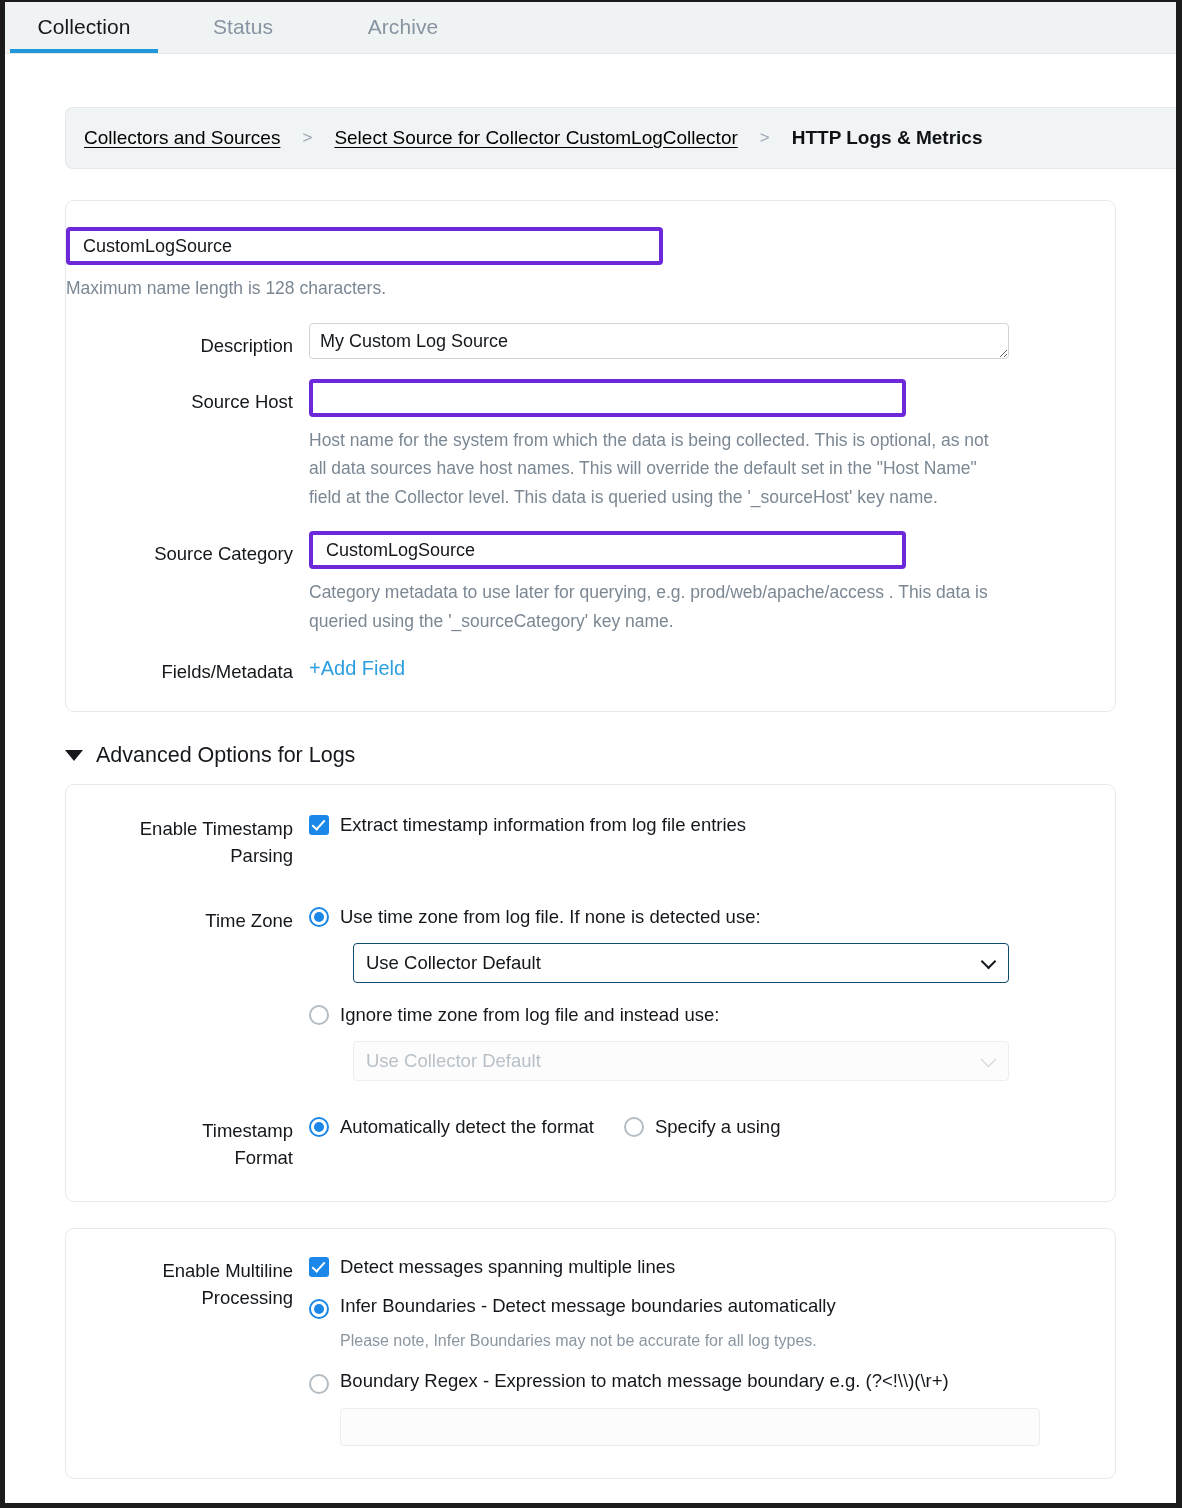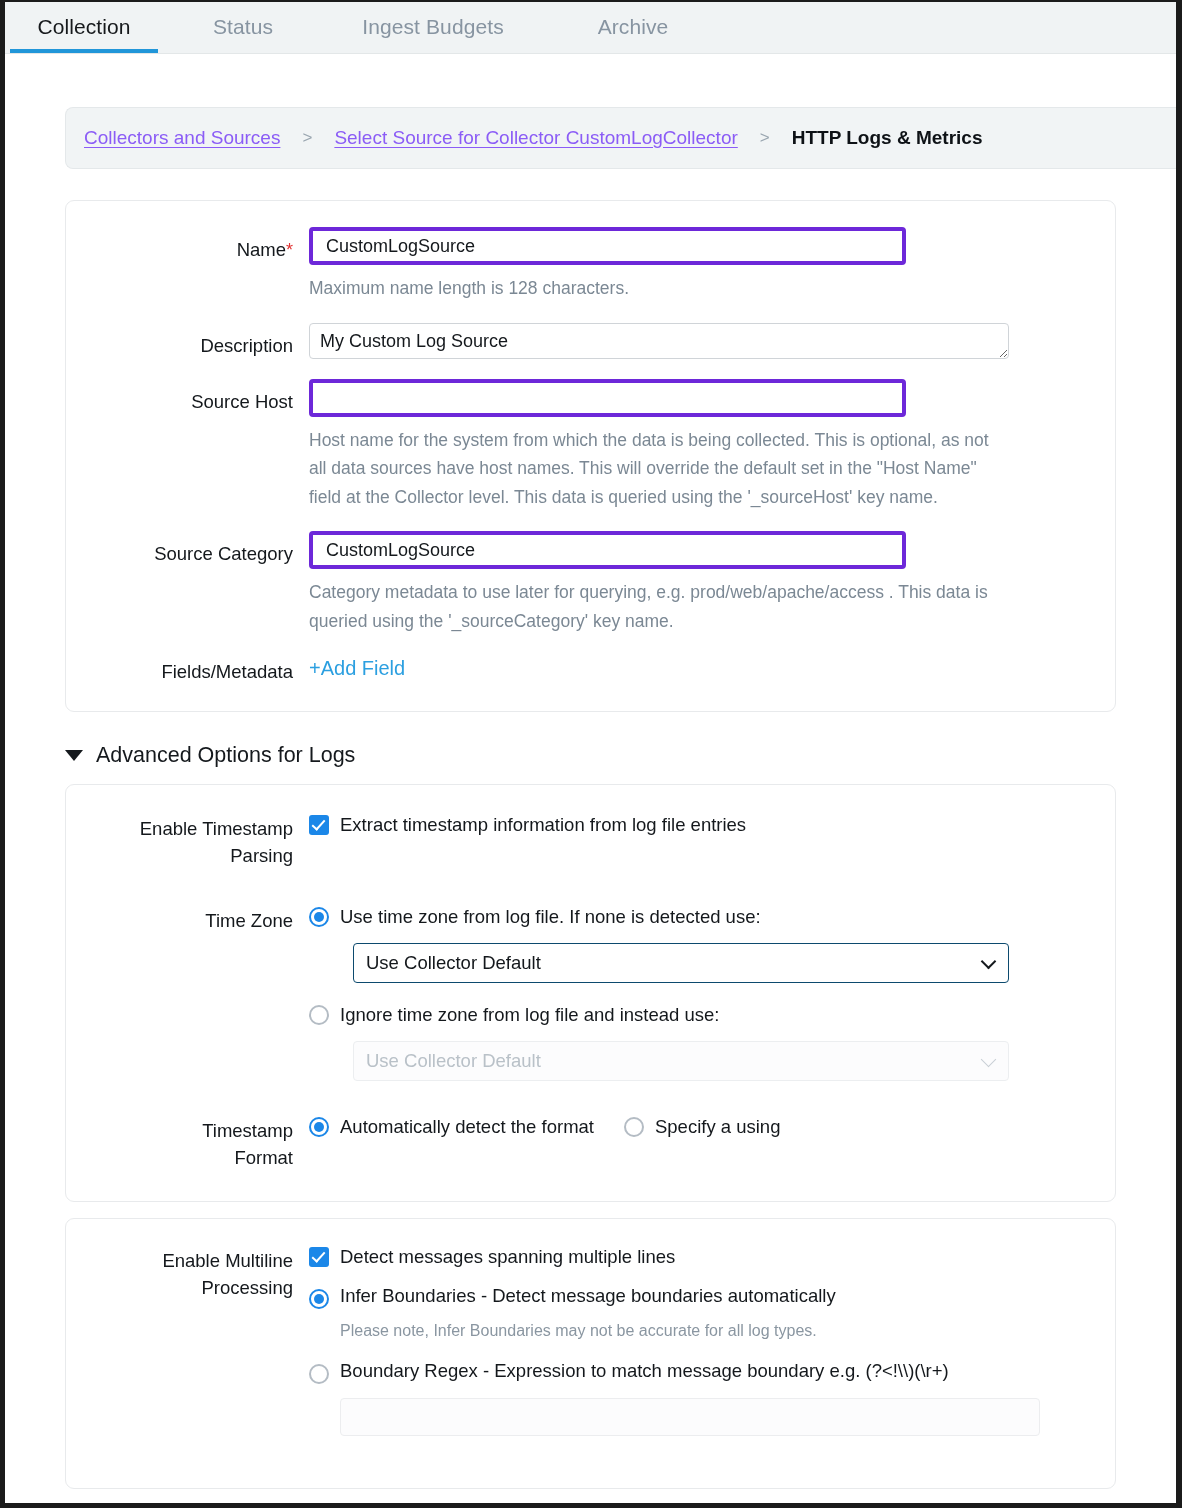--- a/index.html
+++ b/index.html
@@ -77,21 +77,21 @@
     background: #f1f4f5;
     border: 1px solid #e4e8ea;
     border-right: none;
     border-radius: 8px 0 0 8px;
     display: flex;
     align-items: center;
     padding-left: 18px;
   }
   .crumb-link {
     font-size: 19px;
-    color: #8b5cf6;
+    color: #000000;
     text-decoration: underline;
     text-underline-offset: 3px;
     cursor: pointer;
     white-space: nowrap;
   }
   .crumb-sep {
     font-size: 17px;
     color: #9aa6b0;
     margin: 0 22px;
     user-select: none;
@@ -318,42 +318,38 @@
 
 <div id="app-frame">
 
   <div id="tab-bar">
     <div class="tab active" id="tab-collection">
       <span>Collection</span>
     </div>
     <div class="tab" id="tab-status">
       <span>Status</span>
     </div>
-    <div class="tab" id="tab-ingest">
-      <span>Ingest Budgets</span>
-    </div>
     <div class="tab" id="tab-archive">
       <span>Archive</span>
     </div>
   </div>
 
   <div id="breadcrumb-strip">
     <span class="crumb-link">Collectors and Sources</span>
     <span class="crumb-sep">&gt;</span>
     <span class="crumb-link">Select Source for Collector CustomLogCollector</span>
     <span class="crumb-sep">&gt;</span>
     <span class="crumb-current">HTTP Logs &amp; Metrics</span>
   </div>
 
   <div id="content">
 
     <div class="panel" style="margin-top:31px;">
 
       <div class="row">
-        <div class="row-label"><span>Name</span><span class="req-star">*</span></div>
         <div class="row-field">
           <input class="txt-input" type="text" value="CustomLogSource" style="">
           <div class="helper">Maximum name length is 128 characters.</div>
         </div>
       </div>
 
       <div class="gap-20"></div>
 
       <div class="row">
         <div class="row-label">Description</div>
@@ -455,21 +451,21 @@
             <div class="opt-line">
               <span class="rdo"></span>
               <span class="opt-text">Specify a using</span>
             </div>
           </div>
         </div>
       </div>
 
     </div>
 
-    <div class="panel" style="margin-top:16px;padding-top:24px;padding-bottom:52px;">
+    <div class="panel" style="margin-top:26px;padding-top:24px;padding-bottom:32px;">
       <div class="row">
         <div class="row-label" style="padding-top:4px;">
           <div>Enable Multiline</div>
           <div>Processing</div>
         </div>
         <div class="row-field">
           <div class="opt-line">
             <span class="cbx"></span>
             <span class="opt-text">Detect messages spanning multiple lines</span>
           </div>

